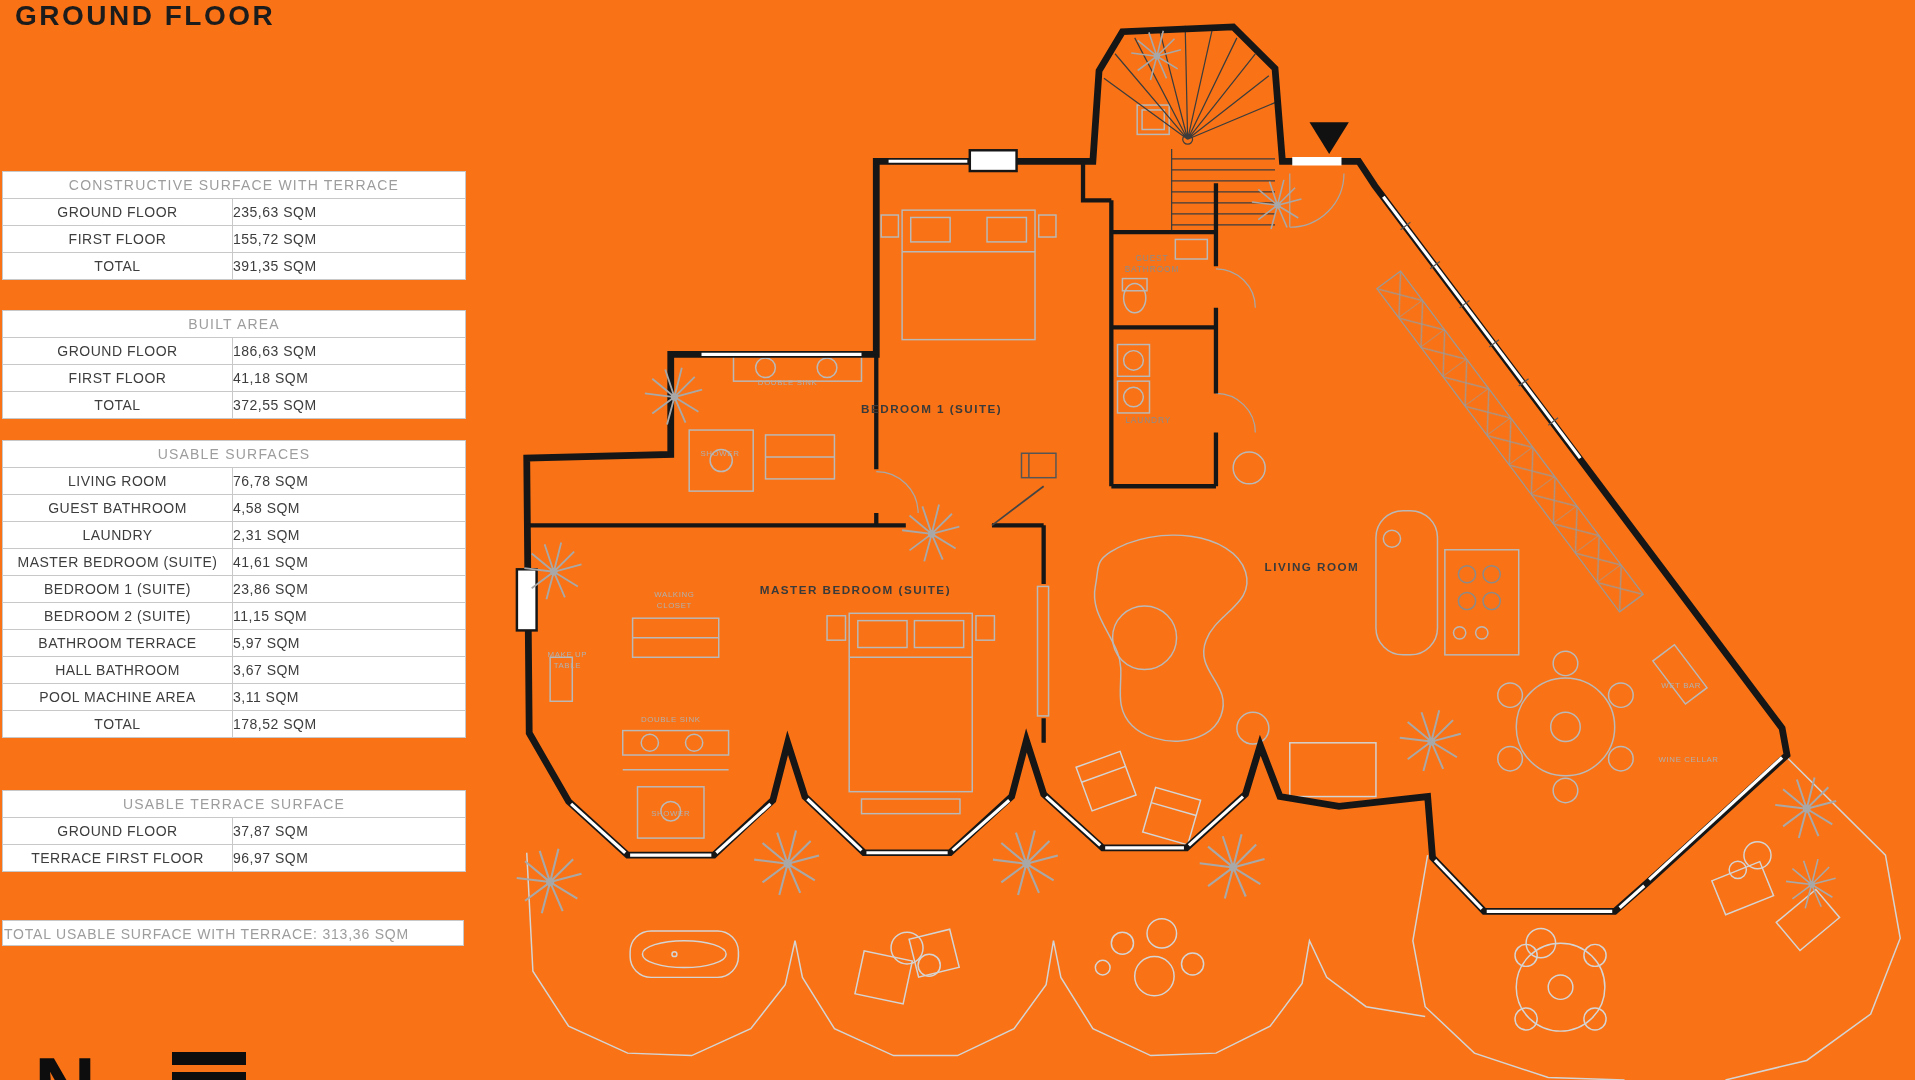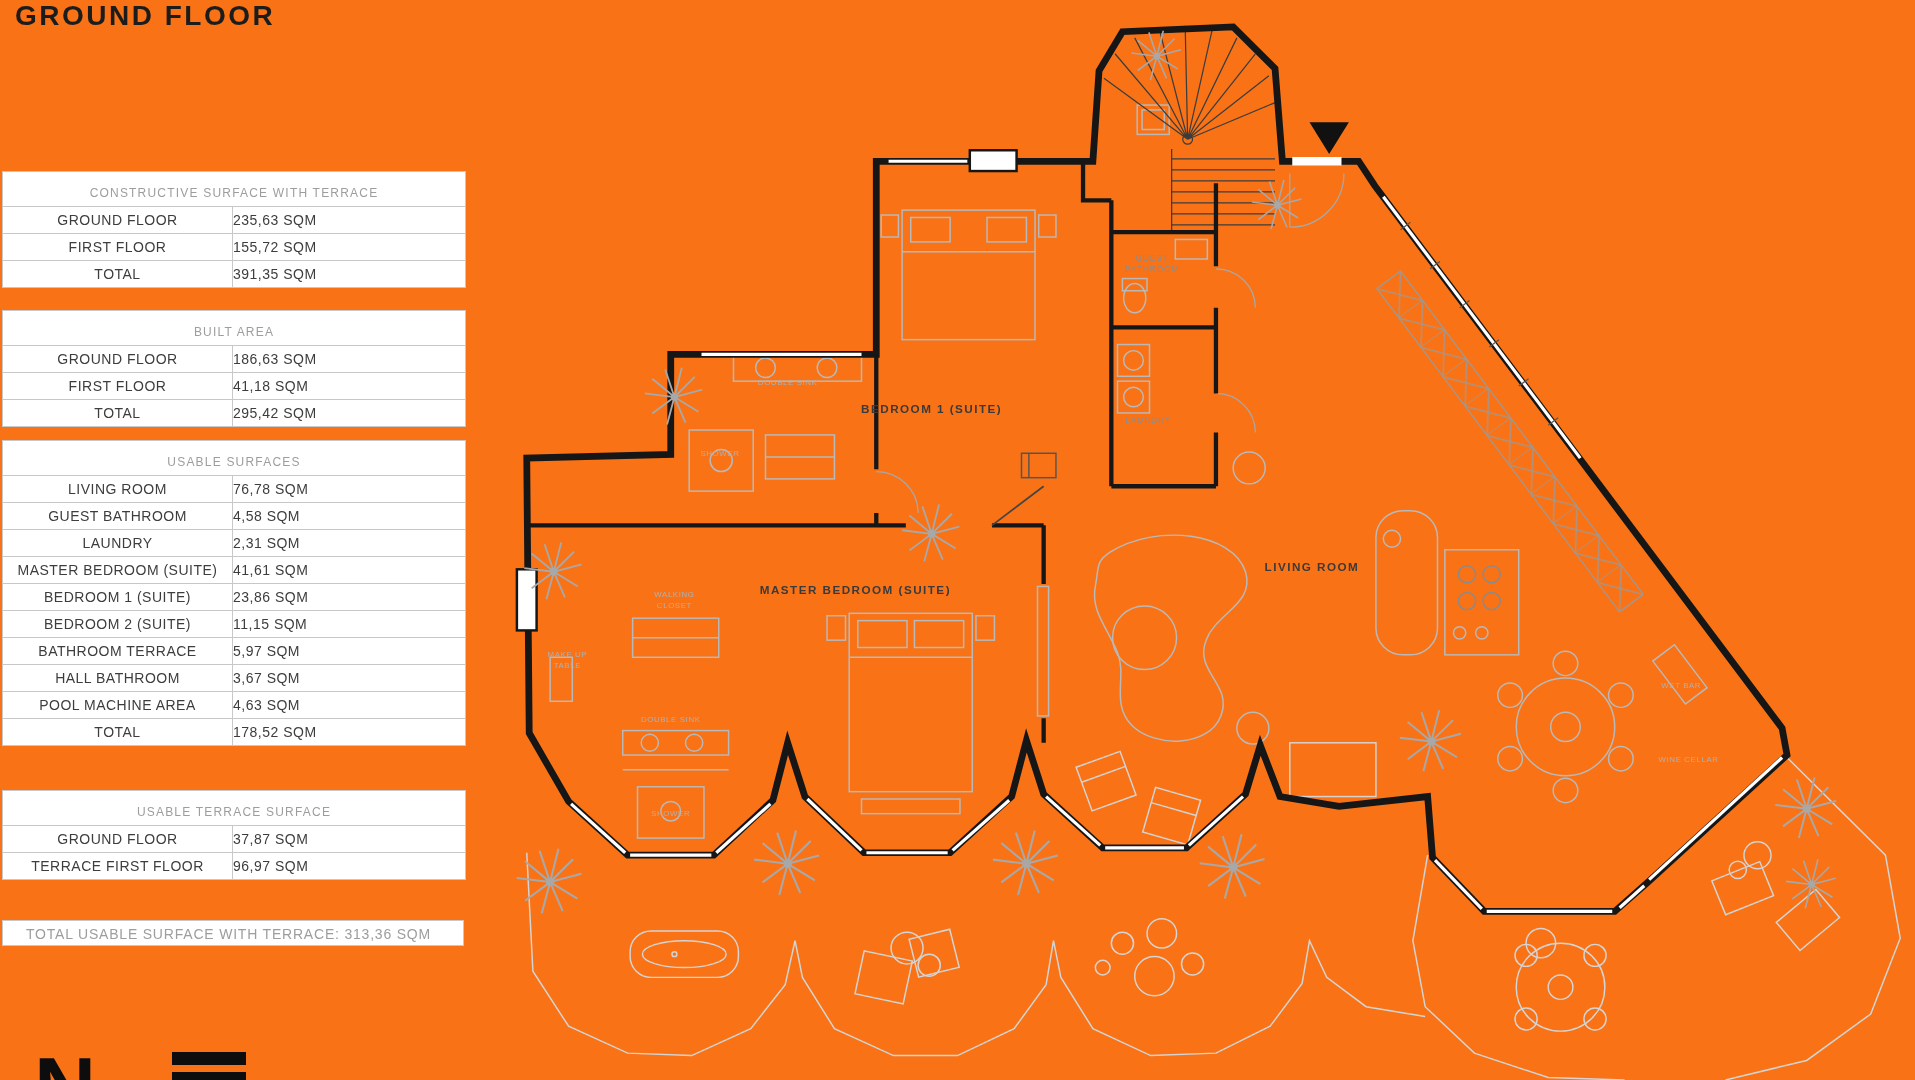--- a/index.html
+++ b/index.html
@@ -3,31 +3,31 @@
 <meta charset="utf-8">
 <style>
   html,body{margin:0;padding:0;background:#fff;}
   body{font-family:"Liberation Sans",sans-serif;}
   .page{position:relative;width:1915px;height:1080px;background:#f97316;overflow:hidden;}
 
   .page-title{position:absolute;left:15px;top:0px;margin:0;font-size:28px;font-weight:600;
     letter-spacing:2.5px;color:#1c1c1c;}
 
   .tbl{position:absolute;left:2px;width:462px;border:1px solid #c8c8c8;background:#fff;}
-  .thead{height:26px;line-height:26px;text-align:center;color:#9d9d9d;font-size:12px;
-    letter-spacing:1.2px;border-bottom:1px solid #c8c8c8;white-space:nowrap;margin-top:8px;}
+  .thead{height:26px;line-height:26px;text-align:center;color:#9d9d9d;font-size:14px;
+    letter-spacing:1.2px;border-bottom:1px solid #c8c8c8;white-space:nowrap;}
   .trow{display:flex;height:26px;line-height:26px;font-size:14px;color:#3d3d3d;
     letter-spacing:0.5px;border-bottom:1px solid #c8c8c8;}
   .trow:last-child{border-bottom:none;}
   .tlabel{width:229px;text-align:center;border-right:1px solid #c8c8c8;white-space:nowrap;}
   .tvalue{flex:1;text-align:left;white-space:nowrap;}
 
   .notebox{position:absolute;left:2px;top:920px;width:462px;height:26px;line-height:26px;
     border:1px solid #c8c8c8;color:#9d9d9d;font-size:14px;letter-spacing:0.8px;
-    padding-left:23px;box-sizing:border-box;white-space:nowrap;background:#fff;}
+    padding-left:1px;box-sizing:border-box;white-space:nowrap;background:#fff;}
 
   .north{position:absolute;left:34px;top:1044px;font-size:86px;font-weight:bold;
     color:#0d0d0d;line-height:1;}
   .bar1{position:absolute;left:172px;top:1052px;width:74px;height:13px;background:#0d0d0d;}
   .bar2{position:absolute;left:172px;top:1072px;width:74px;height:22px;background:#0d0d0d;}
 
   .plan-svg{position:absolute;left:0;top:0;width:1915px;height:1080px;}
   .wall{fill:none;stroke:#161616;stroke-width:5.5;stroke-linejoin:miter;}
   .wall-mid{fill:none;stroke:#161616;stroke-width:3.5;}
   .leaf{stroke:#444;stroke-width:1.4;}
@@ -304,21 +304,21 @@
       <div class="trow">
         <div class="tlabel">GROUND FLOOR</div>
         <div class="tvalue">186,63 SQM</div>
       </div>
       <div class="trow">
         <div class="tlabel">FIRST FLOOR</div>
         <div class="tvalue">41,18 SQM</div>
       </div>
       <div class="trow">
         <div class="tlabel">TOTAL</div>
-        <div class="tvalue">295,42 SQM</div>
+        <div class="tvalue">372,55 SQM</div>
       </div>
     </div>
 
     <div class="tbl" style="top:440px">
       <div class="thead">USABLE SURFACES</div>
       <div class="trow">
         <div class="tlabel">LIVING ROOM</div>
         <div class="tvalue">76,78 SQM</div>
       </div>
       <div class="trow">
@@ -344,21 +344,21 @@
       <div class="trow">
         <div class="tlabel">BATHROOM TERRACE</div>
         <div class="tvalue">5,97 SQM</div>
       </div>
       <div class="trow">
         <div class="tlabel">HALL BATHROOM</div>
         <div class="tvalue">3,67 SQM</div>
       </div>
       <div class="trow">
         <div class="tlabel">POOL MACHINE AREA</div>
-        <div class="tvalue">4,63 SQM</div>
+        <div class="tvalue">3,11 SQM</div>
       </div>
       <div class="trow">
         <div class="tlabel">TOTAL</div>
         <div class="tvalue">178,52 SQM</div>
       </div>
     </div>
 
     <div class="tbl" style="top:790px">
       <div class="thead">USABLE TERRACE SURFACE</div>
       <div class="trow">

